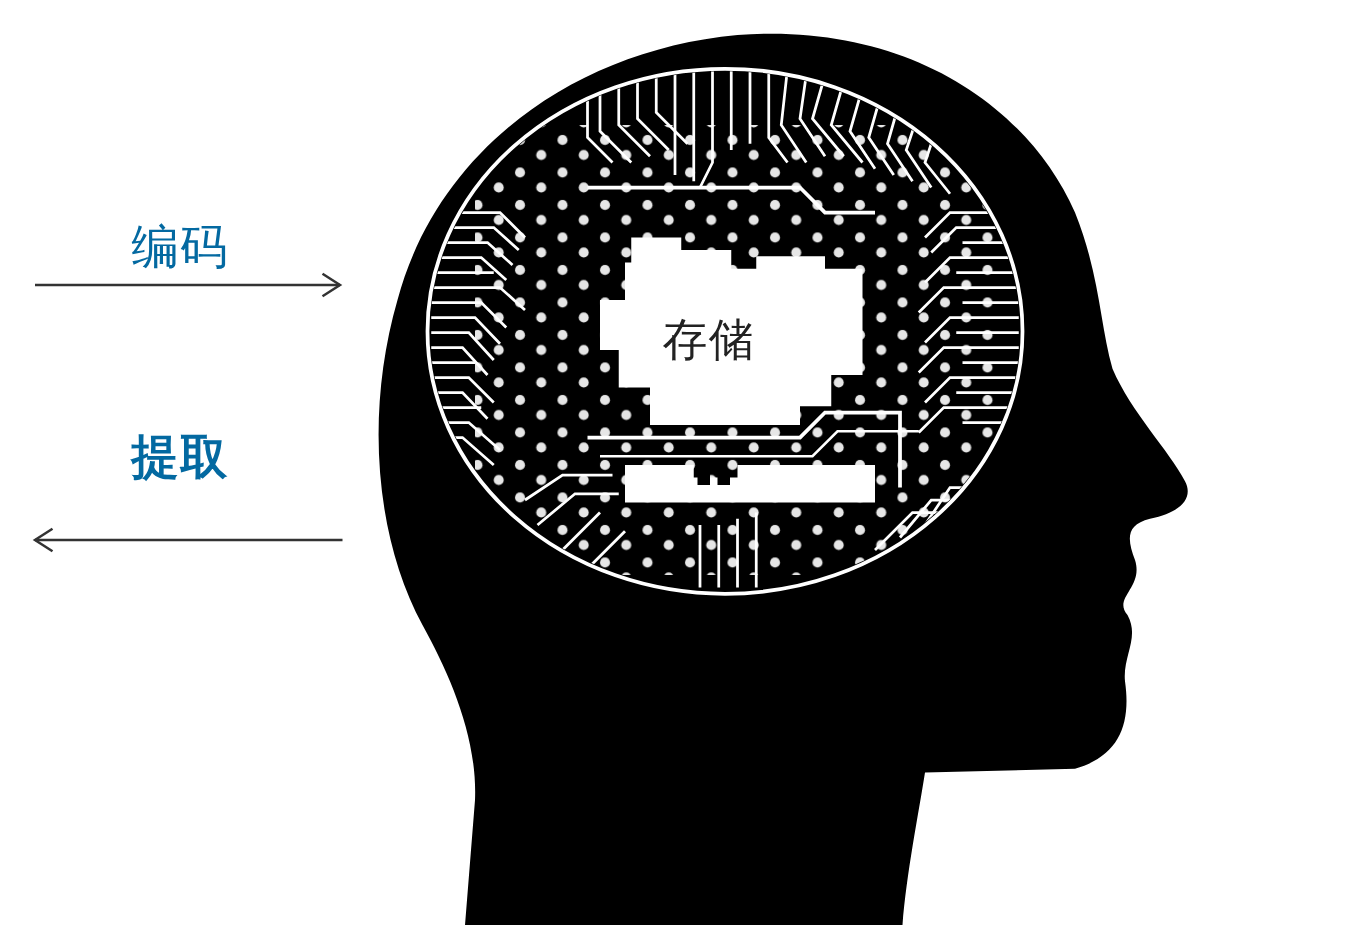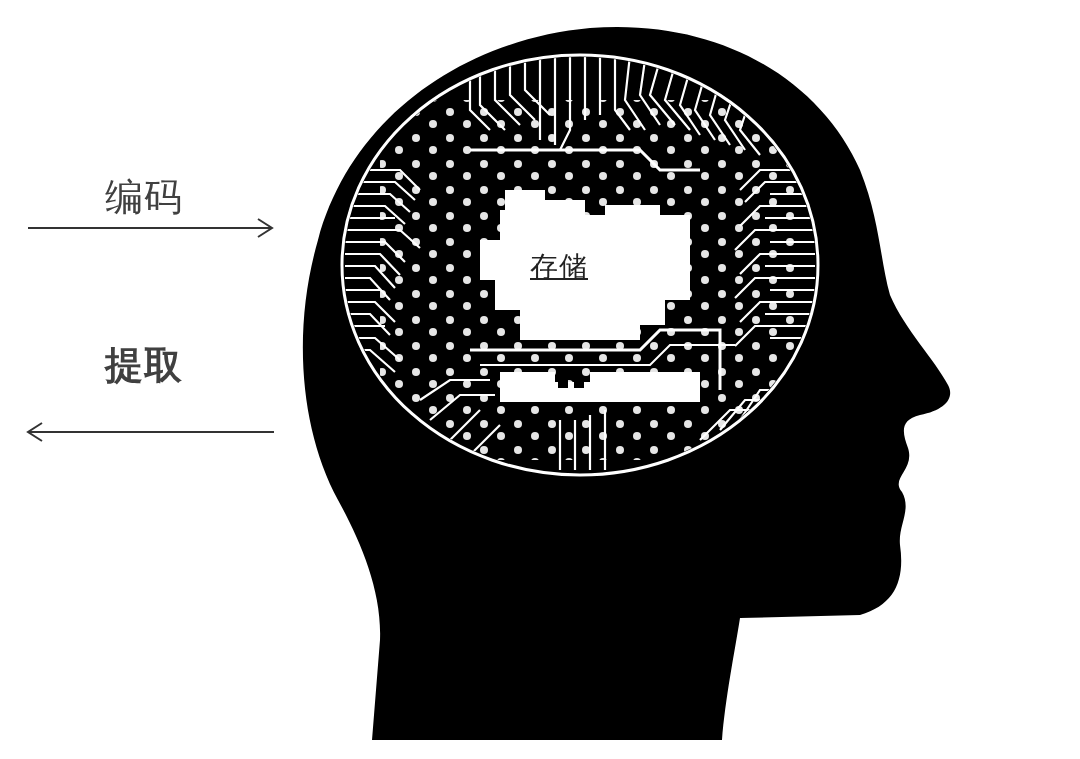--- a/index.html
+++ b/index.html
@@ -1,20 +1,20 @@
 <!DOCTYPE html>
 <html><head>
 <meta charset="utf-8">
 <style>
   html, body { margin: 0; padding: 0; background: #ffffff; }
   body { width: 1080px; height: 759px; position: relative; overflow: hidden; font-family: "DejaVu Sans", sans-serif; }
-  .label { position: absolute; font-size: 38px; color: #404040; letter-spacing: 1px; }
+  .label { position: absolute; font-size: 38px; color: #0369a1; letter-spacing: 1px; }
   #lbl-encode { left: 105px; top: 172px; }
   #lbl-retrieve { left: 105px; top: 340px; font-weight: bold; }
-  #lbl-store { left: 530px; top: 248px; font-size: 28px; color: #222; text-decoration: underline; }
+  #lbl-store { left: 530px; top: 248px; font-size: 36px; color: #222; }
   svg.main { position: absolute; left: 0; top: 0; }
 </style>
 </head>
 <body>
 
 <svg class="main" width="1080" height="759" viewBox="0 0 1080 759" xmlns="http://www.w3.org/2000/svg">
   <defs>
     <clipPath id="brainClip">
       <ellipse cx="580" cy="265" rx="236" ry="208"></ellipse>
     </clipPath>

